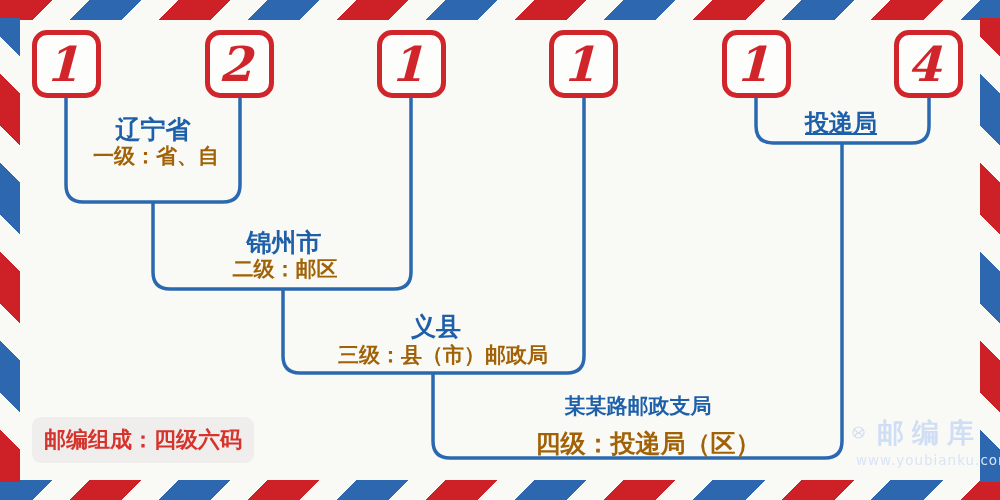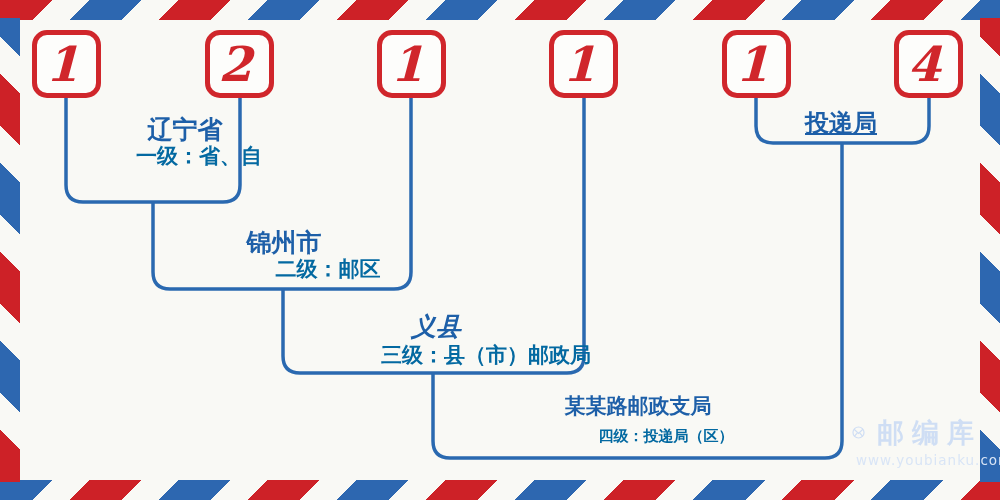--- a/index.html
+++ b/index.html
@@ -41,29 +41,29 @@
   .digit-box span{
     color:#d0262b;font-family:"DejaVu Serif",serif;
     font-size:48px;font-weight:bold;font-style:italic;line-height:1;
     transform:skewX(-4deg);
   }
   .d1{left:32px}.d2{left:205px}.d3{left:377px}.d4{left:549px}.d5{left:722px}.d6{left:894px}
 
   
   .lbl{position:absolute;transform:translateX(-50%);text-align:center;white-space:nowrap;font-weight:bold;}
   .name{color:#1d5fa8;}
-  .desc{color:#0369a1;margin-left:43px;}
-  .l1-name{left:153px;top:113px;font-size:25px;margin-left:32px;}
+  .desc{color:#a16207;}
+  .l1-name{left:153px;top:113px;font-size:25px;}
   .l1-desc{left:156px;top:143px;font-size:21px;line-height:26px;}
   .l2-name{left:284px;top:226px;font-size:25px;}
   .l2-desc{left:285px;top:255px;font-size:21px;}
-  .l3-name{left:436px;top:310px;font-size:25px;font-style:italic;}
+  .l3-name{left:436px;top:310px;font-size:25px;}
   .l3-desc{left:443px;top:341px;font-size:21px;}
   .l4-name{left:638px;top:392px;font-size:21px;}
-  .l4-desc{left:623px;top:427px;font-size:15px;}
+  .l4-desc{left:648px;top:427px;font-size:25px;}
   .l5-name{left:841px;top:107px;font-size:24px;text-decoration:underline;}
 
   
   .badge{
     position:absolute;left:32px;top:417px;width:222px;height:46px;
     background:#efeeec;border-radius:9px;
     display:flex;align-items:center;justify-content:center;
     color:#d5332b;font-size:22px;font-weight:bold;white-space:nowrap;
   }
 
@@ -119,20 +119,21 @@
   <div class="lbl name l2-name">锦州市</div>
 
   <div class="lbl name l3-name">义县</div>
   <div class="lbl desc l3-desc">三级：县（市）邮政局</div>
 
   <div class="lbl name l4-name">某某路邮政支局</div>
   <div class="lbl desc l4-desc">四级：投递局（区）</div>
 
   <div class="lbl name l5-name">投递局</div>
 
+  <div class="badge">邮编组成：四级六码</div>
 
   <div class="wm">
     <div class="wm-row">
       <svg width="33" height="33" viewBox="0 0 33 33" fill="none" stroke="#cfdef4" stroke-width="3" stroke-linecap="round">
         <circle cx="16.5" cy="16.5" r="14"></circle>
         <path d="M 6 9 L 16.5 19 L 27 9"></path>
         <path d="M 7 25 L 13 18 M 20 18 L 26 25"></path>
       </svg>
       <span class="wm-brand">邮编库</span>
     </div>

